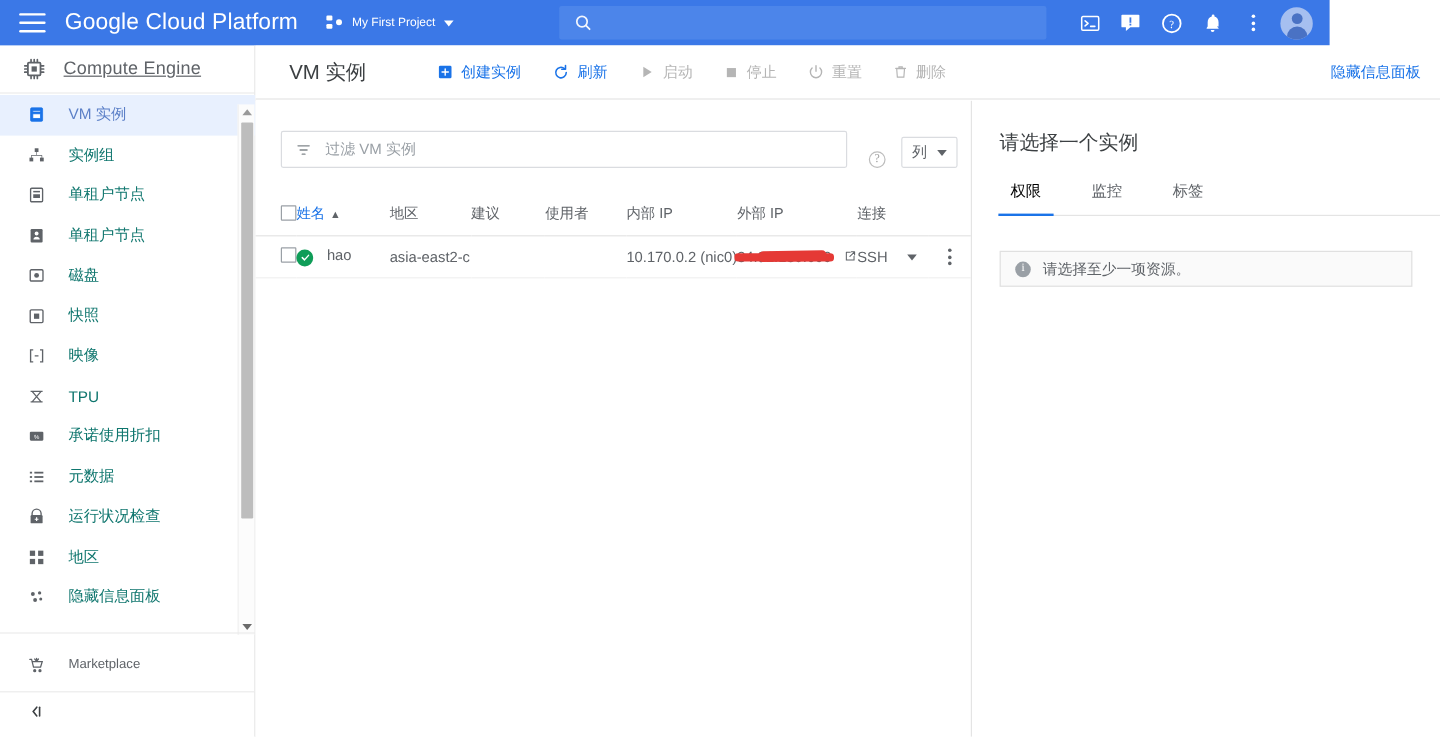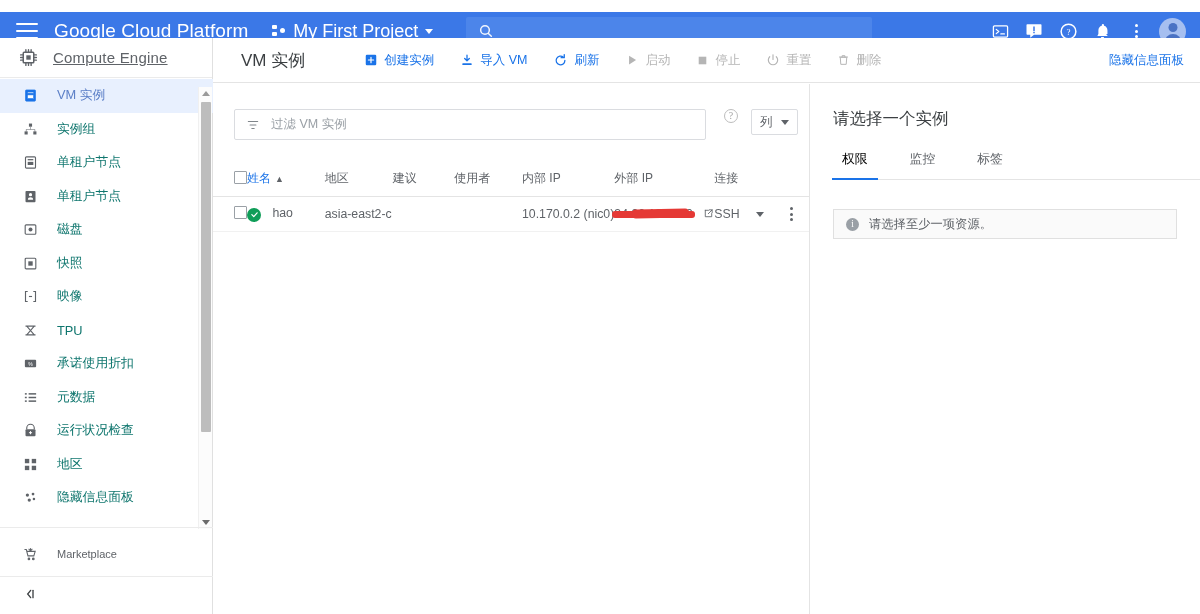--- a/index.html
+++ b/index.html
@@ -5,35 +5,35 @@
   * { box-sizing: border-box; margin: 0; padding: 0; }
   html, body {
     width: 1200px; height: 614px;
     font-family: "Liberation Sans", "DejaVu Sans", sans-serif;
     background: #fff; overflow: hidden;
   }
   body { position: relative; }
 
   
   .topbar {
-    position: absolute; left: 0; top: 12px; width: 1200px; height: 38px;
+    position: absolute; left: 0; top: 0; width: 1108px; height: 38px;
     background: #3b78e7; display: flex; align-items: center;
   }
   .hamburger {
     width: 22px; height: 16px; margin-left: 16px; margin-right: 16px;
     display: flex; flex-direction: column; justify-content: space-between;
     cursor: pointer;
   }
   .hamburger i { display: block; height: 2px; background: #fff; border-radius: 1px; }
   .brand {
     color: #fff; font-size: 19px; letter-spacing: .1px; white-space: nowrap;
   }
   .proj-sel {
     display: flex; align-items: center; gap: 7px; margin-left: 24px;
-    color: #fff; font-size: 18px; cursor: pointer; white-space: nowrap;
+    color: #fff; font-size: 10px; cursor: pointer; white-space: nowrap;
   }
   .proj-glyph { position: relative; width: 14px; height: 14px; }
   .proj-glyph i {
     position: absolute; background: #fff; border-radius: 1px;
   }
   .proj-glyph i:nth-child(1) { left: 0; top: 1px; width: 5px; height: 4px; }
   .proj-glyph i:nth-child(2) { left: 0; top: 8px; width: 5px; height: 4px; }
   .proj-glyph i:nth-child(3) { left: 8px; top: 4px; width: 5px; height: 5px; border-radius: 50%; }
   .caret-d {
     width: 0; height: 0; border-left: 4.5px solid transparent;
@@ -148,21 +148,21 @@
 
   .content {
     position: absolute; left: 0; top: 46px; right: 0; bottom: 0;
     display: flex;
   }
   .listpane {
     width: 597px; border-right: 1px solid #e4e4e4; position: relative;
     background: #fff;
   }
   .filterrow {
-    display: flex; align-items: flex-start; padding: 25px 0 12px 21px;
+    display: flex; align-items: flex-end; padding: 25px 0 12px 21px;
   }
   .filterbox {
     width: 472px; height: 31px; border: 1px solid #dadce0; border-radius: 2px;
     display: flex; align-items: center; padding-left: 11px; gap: 11px;
     cursor: text;
   }
   .filterbox .ph { font-size: 12.5px; color: #9aa0a6; }
   .help-ic {
     width: 14px; height: 14px; border-radius: 50%; border: 1px solid #bdbdbd;
     color: #9e9e9e; font-size: 10px; line-height: 12px; text-align: center;
@@ -499,27 +499,20 @@
     <div class="pagetitle">VM 实例</div>
 
     <div class="tb-btn">
       <svg width="14" height="14" viewBox="0 0 24 24">
         <rect x="3" y="3" width="18" height="18" rx="2" fill="#1a73e8"></rect>
         <path d="M12 7.5v9M7.5 12h9" stroke="#fff" stroke-width="2" stroke-linecap="round"></path>
       </svg>
       <span>创建实例</span>
     </div>
 
-    <div class="tb-btn">
-      <svg width="14" height="15" viewBox="0 0 24 24">
-        <path d="M12 3v8.5M8 8.5l4 4 4-4" fill="none" stroke="#1a73e8" stroke-width="2.2" stroke-linecap="round" stroke-linejoin="round"></path>
-        <rect x="4" y="16.5" width="16" height="3.2" rx="1" fill="#1a73e8"></rect>
-      </svg>
-      <span>导入 VM</span>
-    </div>
 
     <div class="tb-btn">
       <svg width="15" height="15" viewBox="0 0 24 24">
         <path d="M19 12a7 7 0 1 1-2.4-5.3" fill="none" stroke="#1a73e8" stroke-width="2.1" stroke-linecap="round"></path>
         <path d="M18 2.5v5h-5" fill="none" stroke="#1a73e8" stroke-width="2.1" stroke-linecap="round" stroke-linejoin="round"></path>
       </svg>
       <span>刷新</span>
     </div>
 
     <div class="tb-btn disabled">

